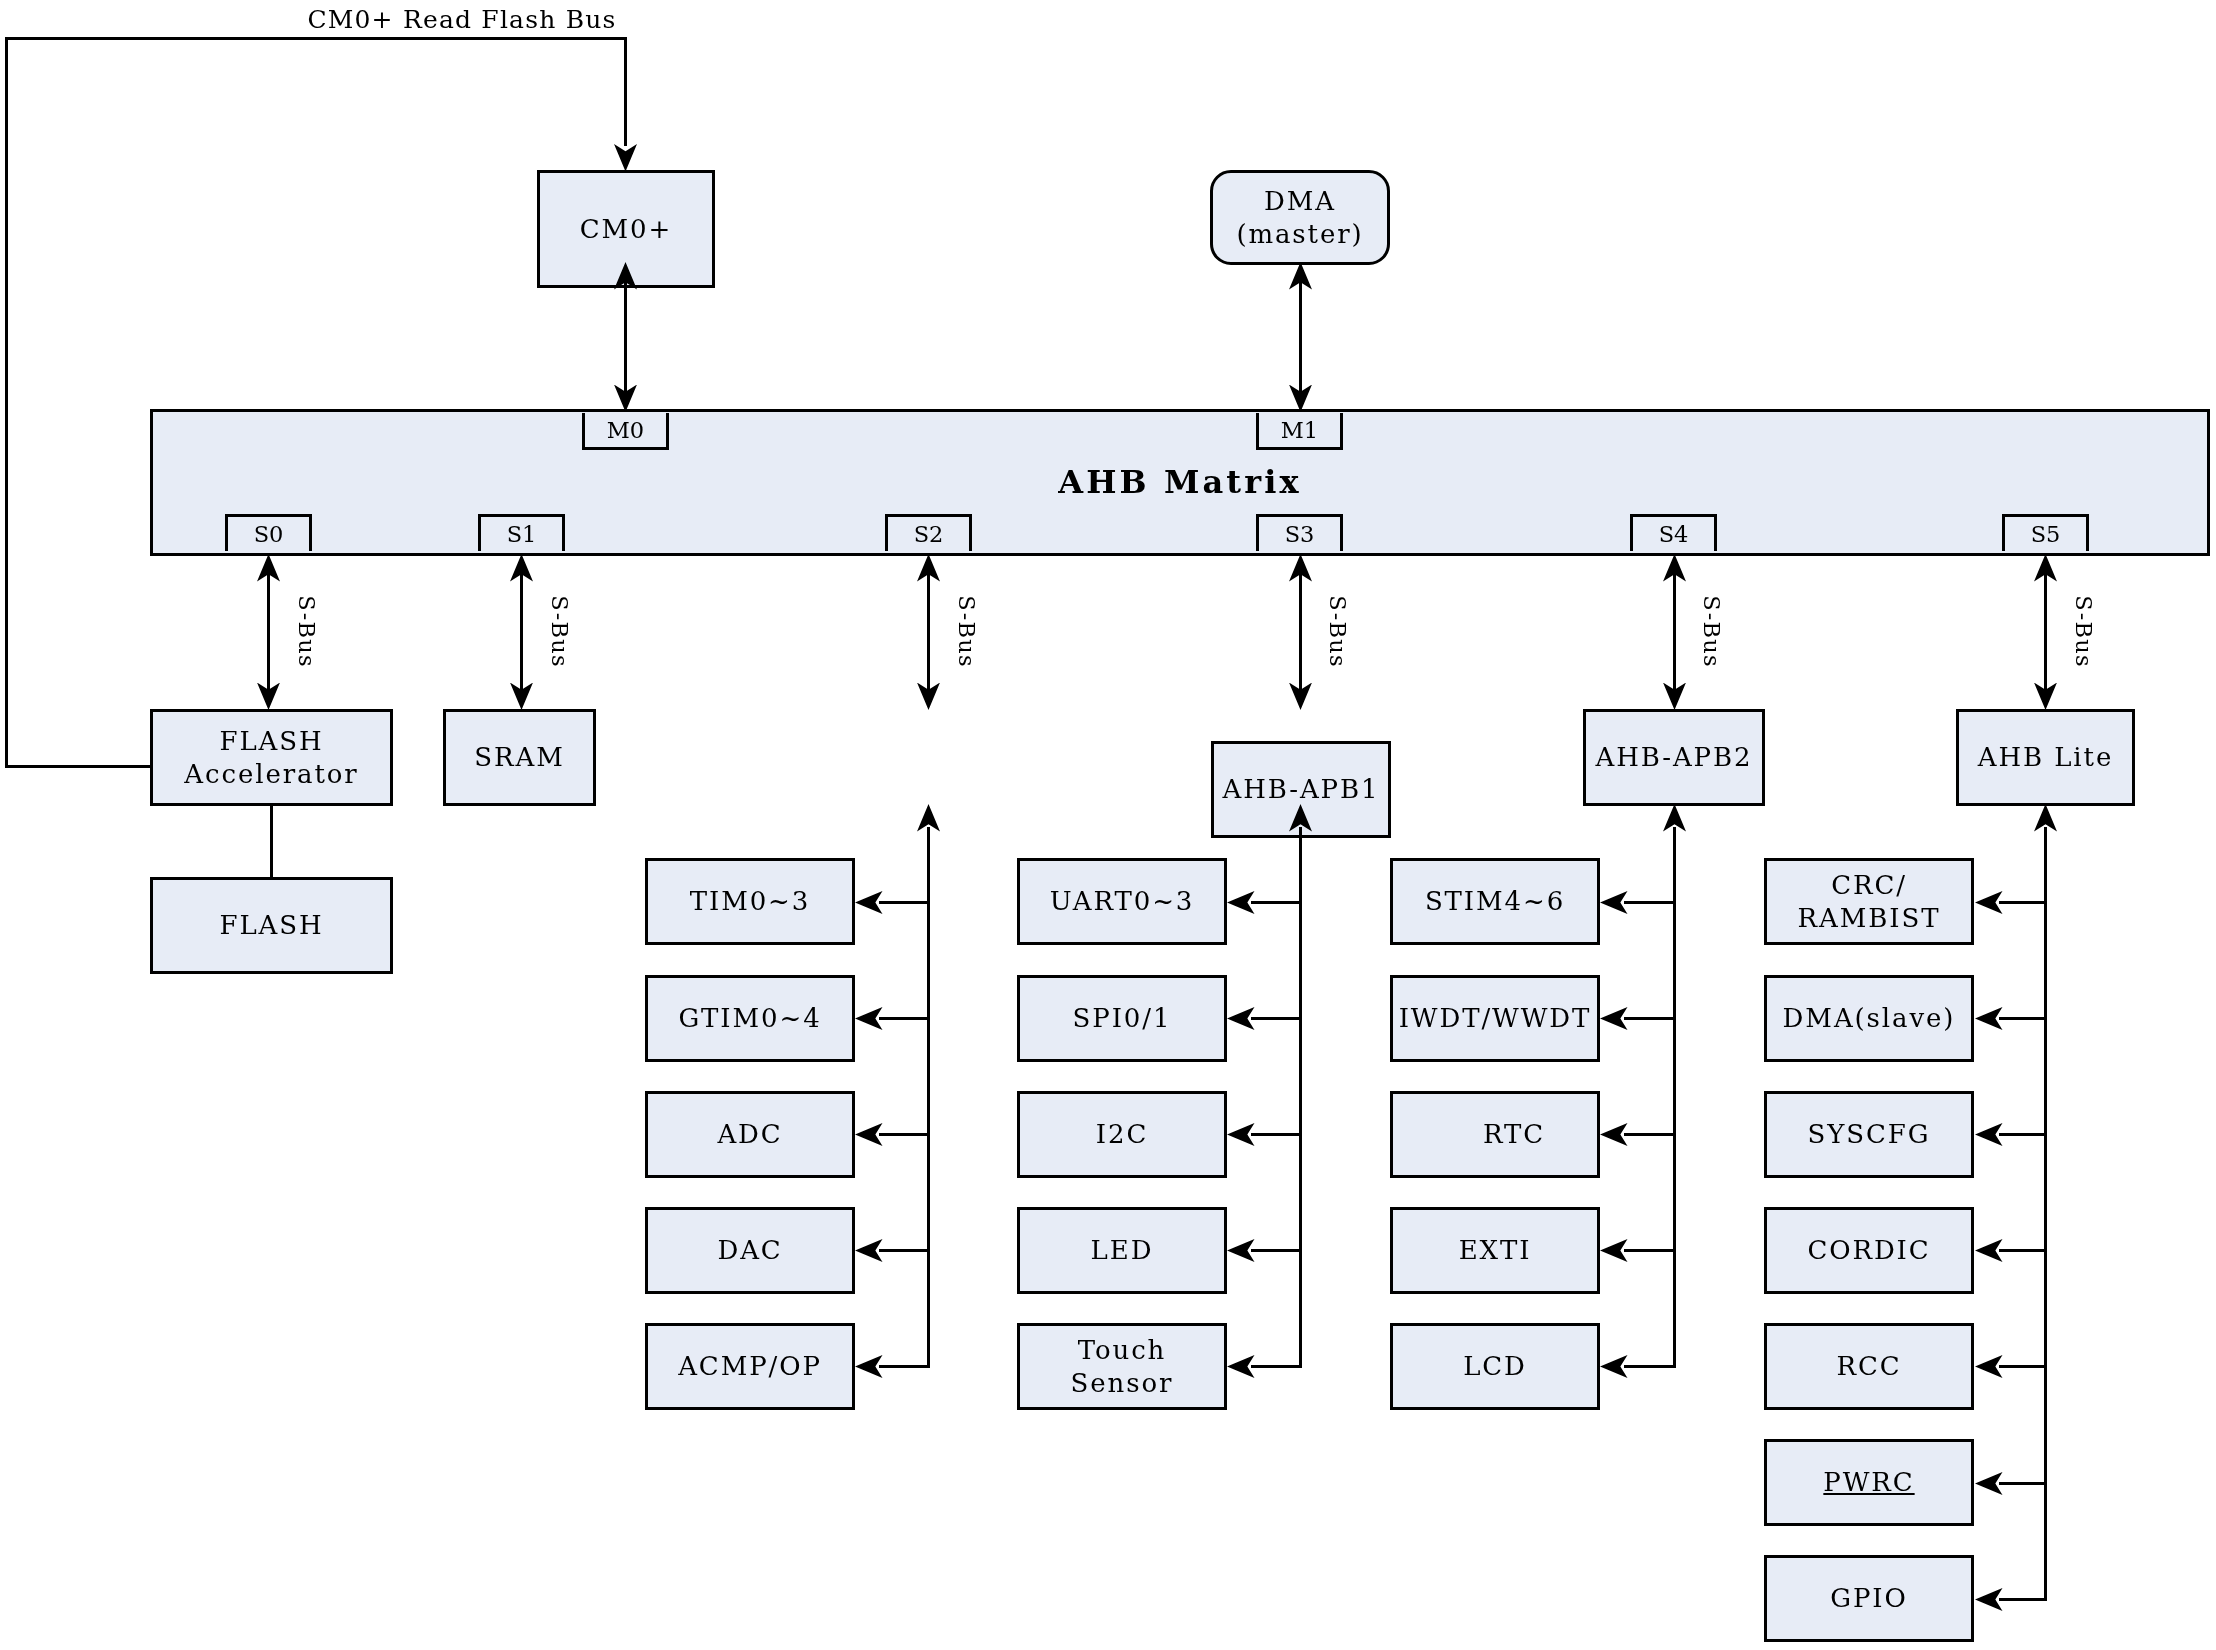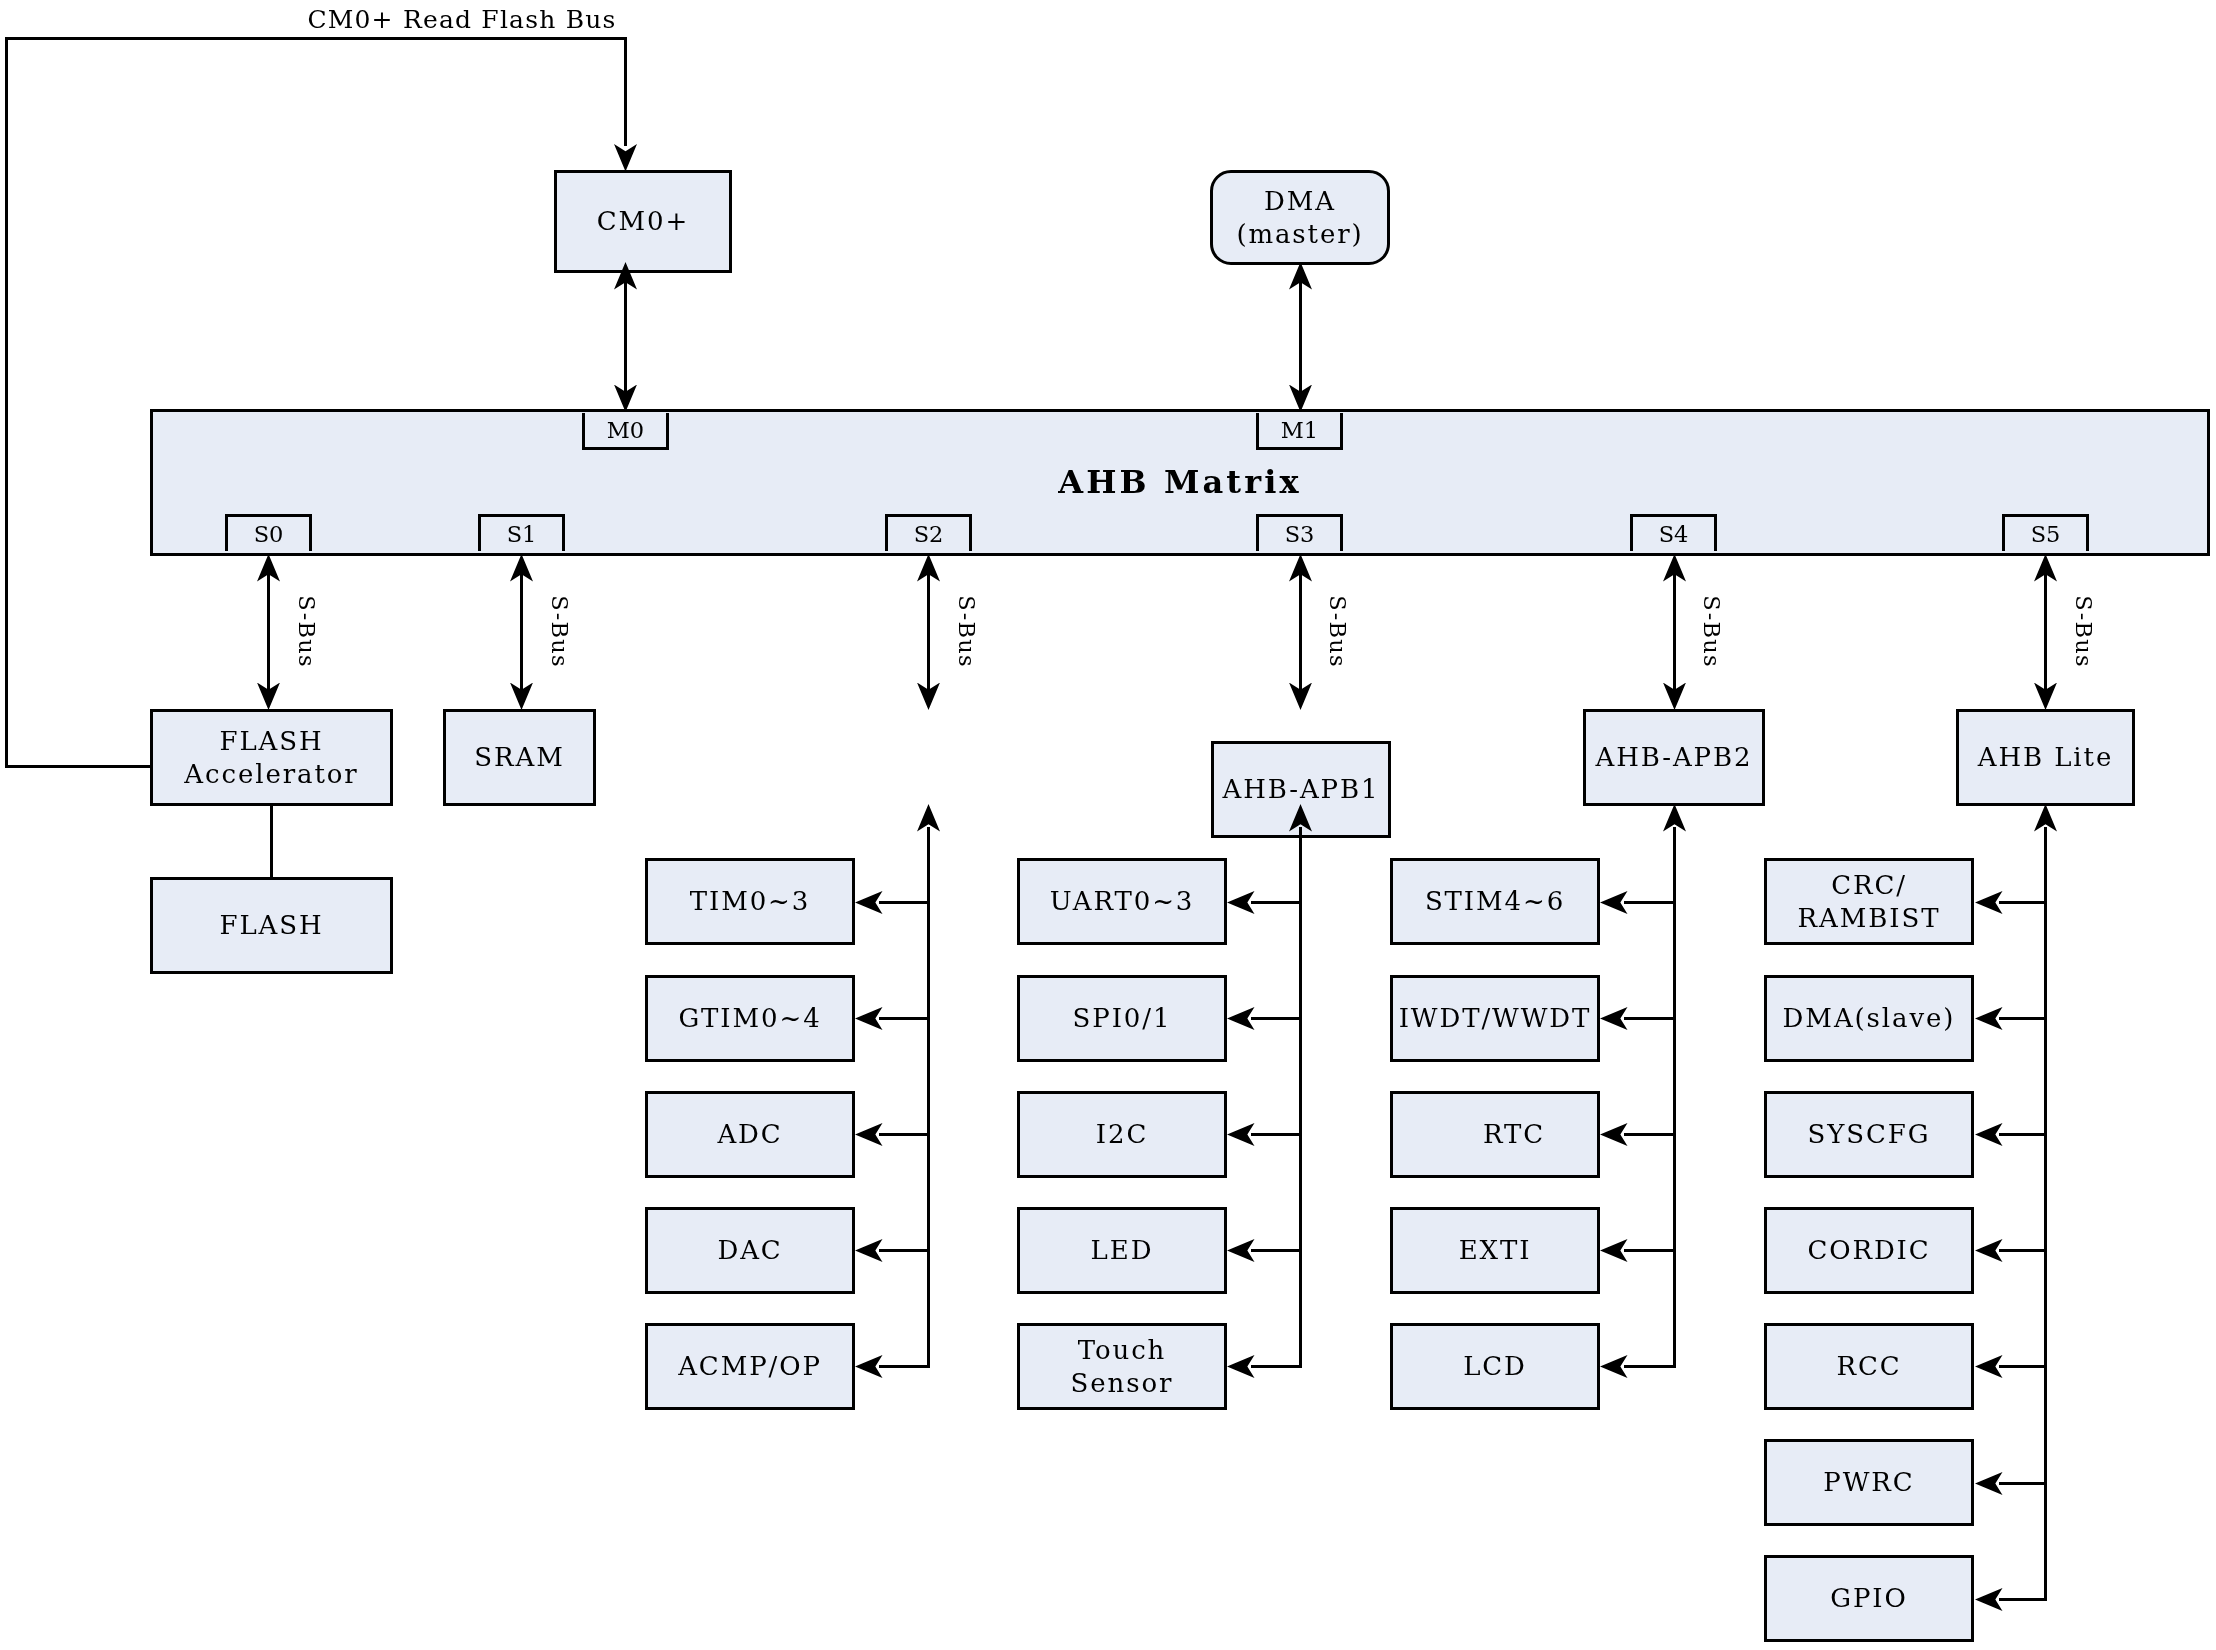--- a/index.html
+++ b/index.html
@@ -41,21 +41,21 @@
 
 <div id="canvas">
 
   <div class="toplbl">CM0+ Read Flash Bus</div>
   <div class="ln" style="left:5px;top:37px;width:622px;height:3.1px;"></div>
   <div class="ln" style="left:5px;top:37px;width:3.1px;height:730px;"></div>
   <div class="ln" style="left:5px;top:765px;width:148px;height:3.1px;"></div>
   <div class="ln" style="left:624px;top:37px;width:3.1px;height:109px;"></div>
   <div class="ah down" style="left:614px;top:144px;"></div>
 
-  <div class="bx master" style="left:554px;top:170px;width:178px;height:103px;">CM0+</div>
+  <div class="bx master" style="left:537px;top:170px;width:178px;height:118px;">CM0+</div>
   <div class="bx master" style="left:1210px;top:170px;width:180px;height:95px;border-radius:21px;">DMA
 (master)</div>
 
   <div class="v2" style="left:614px;top:262px;height:150px;">
     <div class="ah up"></div>
       <div class="shaft"></div>
       <div class="ah down"></div>
   </div>
   <div class="v2" style="left:1289px;top:262px;height:150px;">
     <div class="ah up"></div>
@@ -219,21 +219,21 @@
       <div class="ah left"></div>
       <div class="shaft"></div>
     </div>
 
   <div class="bx" style="left:1764px;top:858px;width:210px;height:87px;">CRC/
 RAMBIST</div>
   <div class="bx" style="left:1764px;top:975px;width:210px;height:87px;">DMA(slave)</div>
   <div class="bx" style="left:1764px;top:1091px;width:210px;height:87px;">SYSCFG</div>
   <div class="bx" style="left:1764px;top:1207px;width:210px;height:87px;">CORDIC</div>
   <div class="bx" style="left:1764px;top:1323px;width:210px;height:87px;">RCC</div>
-  <div class="bx" style="left:1764px;top:1439px;width:210px;height:87px;">PWRC</div>
+  <div class="bx" style="left:1764px;top:1439px;width:210px;height:87px;text-decoration:underline;">PWRC</div>
   <div class="bx" style="left:1764px;top:1555px;width:210px;height:87px;">GPIO</div>
   <div class="br" style="left:1975px;top:891px;width:72px;">
       <div class="ah left"></div>
       <div class="shaft"></div>
     </div>
   <div class="br" style="left:1975px;top:1007px;width:72px;">
       <div class="ah left"></div>
       <div class="shaft"></div>
     </div>
   <div class="br" style="left:1975px;top:1123px;width:72px;">

